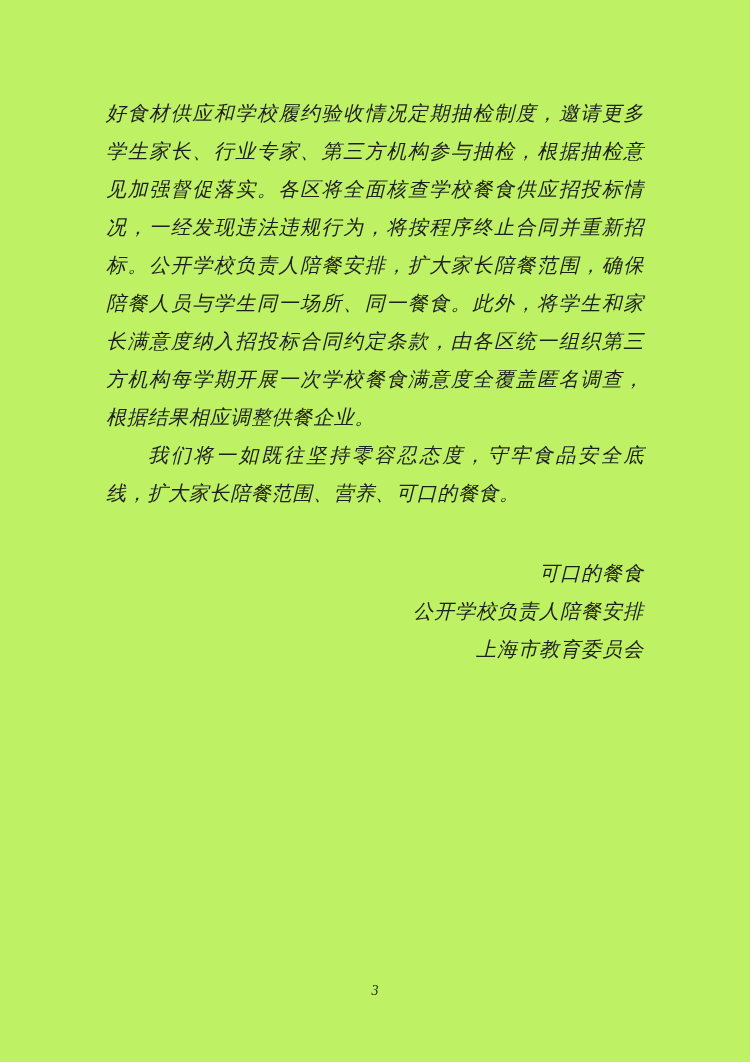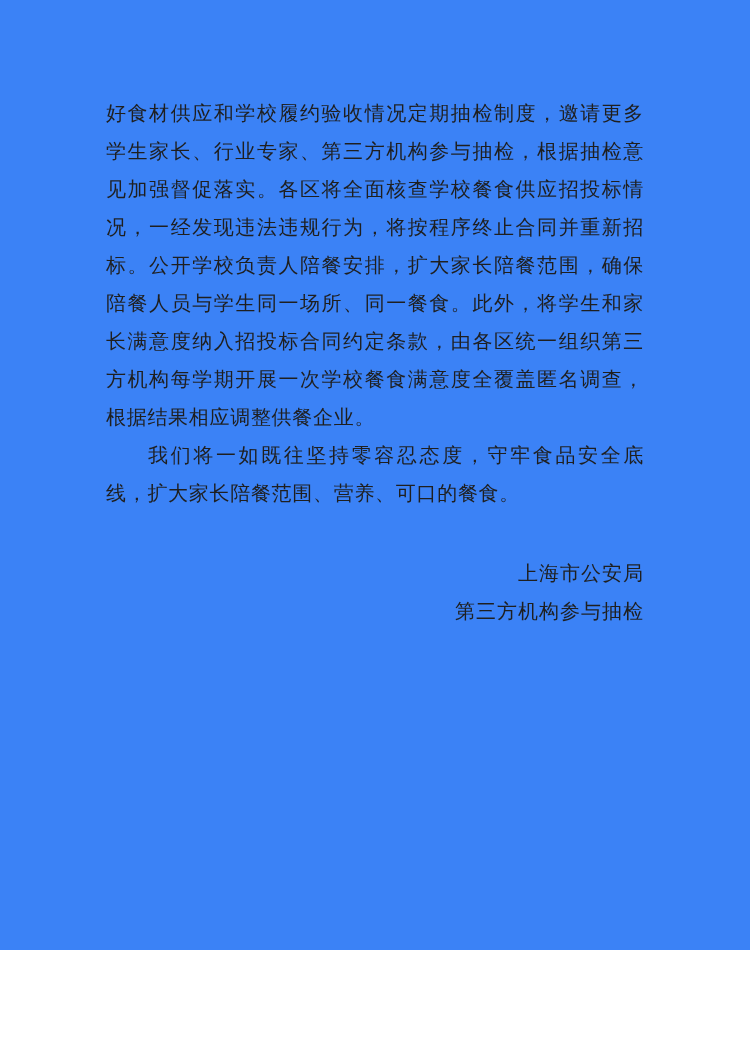--- a/index.html
+++ b/index.html
@@ -3,25 +3,26 @@
 <meta charset="utf-8">
 <style>
   html, body {
     margin: 0;
     padding: 0;
     background: #ffffff;
   }
   .page {
     position: relative;
     width: 750px;
-    height: 950px;
-    background: #3b82f6;
+    height: 1062px;
+    background: #bef264;
     overflow: hidden;
     font-family: "Liberation Serif", "DejaVu Serif", serif;
     color: #1f1f1f;
+    font-style: italic;
   }
   .body-text {
     position: absolute;
     left: 106px;
     top: 94px;
     width: 538px;
     font-size: 20px;
     line-height: 38px;
     letter-spacing: 0.7px;
     text-align: justify;
@@ -66,19 +67,20 @@
 <body>
 
 <div class="page">
 
   <div class="body-text">
     <p class="para continuation">好食材供应和学校履约验收情况定期抽检制度，邀请更多学生家长、行业专家、第三方机构参与抽检，根据抽检意见加强督促落实。各区将全面核查学校餐食供应招投标情况，一经发现违法违规行为，将按程序终止合同并重新招标。公开学校负责人陪餐安排，扩大家长陪餐范围，确保陪餐人员与学生同一场所、同一餐食。此外，将学生和家长满意度纳入招投标合同约定条款，由各区统一组织第三方机构每学期开展一次学校餐食满意度全覆盖匿名调查，根据结果相应调整供餐企业。</p>
     <p class="para indented">我们将一如既往坚持零容忍态度，守牢食品安全底线，扩大家长陪餐范围、营养、可口的餐食。</p>
   </div>
 
   <div class="signature-block">
-    <div class="sig-line">上海市公安局</div>
-    <div class="sig-line">第三方机构参与抽检</div>
+    <div class="sig-line">可口的餐食</div>
+    <div class="sig-line">公开学校负责人陪餐安排</div>
+    <div class="sig-line">上海市教育委员会</div>
   </div>
 
   <div class="page-number">3</div>
 
 </div>
 
 </body></html>

